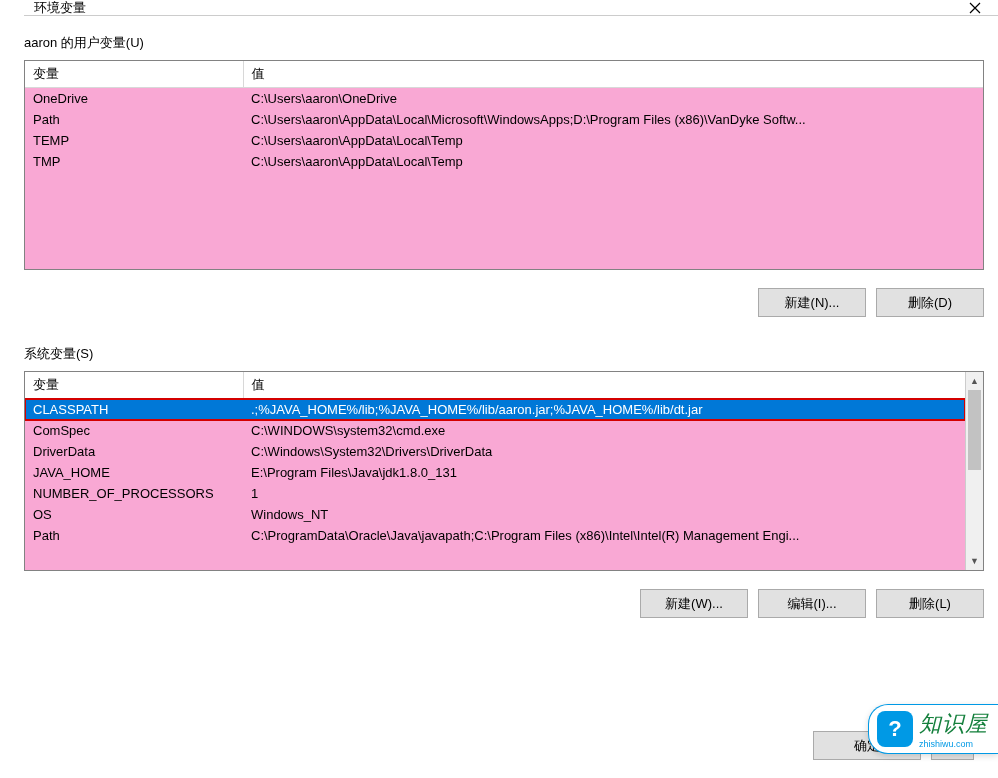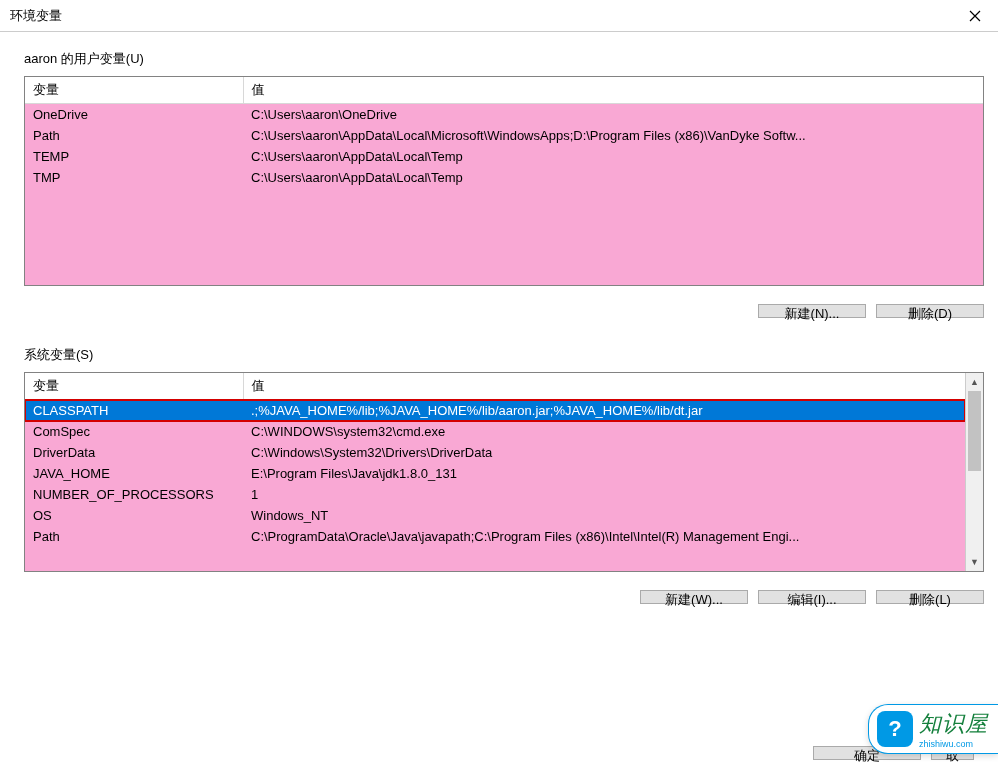--- a/index.html
+++ b/index.html
@@ -7,26 +7,27 @@
   font-family: "Microsoft YaHei", "Segoe UI", Tahoma, sans-serif;
   font-size: 13px;
   color: #000;
   background: #fff;
   width: 998px;
   height: 778px;
   overflow: hidden;
   position: relative;
 }
 .titlebar {
-  height: 32px;
+  height: 16px;
   display: flex;
   align-items: center;
   justify-content: space-between;
   padding: 0 0 0 10px;
   border-bottom: 1px solid #ccc;
+  margin-left: 24px;
 }
 .titlebar .title { font-size: 13px; }
 .close-btn {
   width: 46px;
   height: 32px;
   display: flex;
   align-items: center;
   justify-content: center;
   font-size: 14px;
   cursor: pointer;
@@ -65,21 +66,21 @@
 tr.selected td { background: #0078d7; color: #fff; }
 tr.selected { outline: 2px solid #d40000; outline-offset: -1px; }
 .btn-row {
   display: flex;
   justify-content: flex-end;
   gap: 10px;
   margin: 18px 0 28px 0;
 }
 .btn {
   min-width: 108px;
-  height: 14px;
+  height: 29px;
   padding: 0 14px;
   border: 1px solid #aaa;
   background: #e1e1e1;
   font-size: 13px;
   font-family: inherit;
   cursor: pointer;
   text-align: center;
 }
 .dialog-btn-row {
   display: flex;

